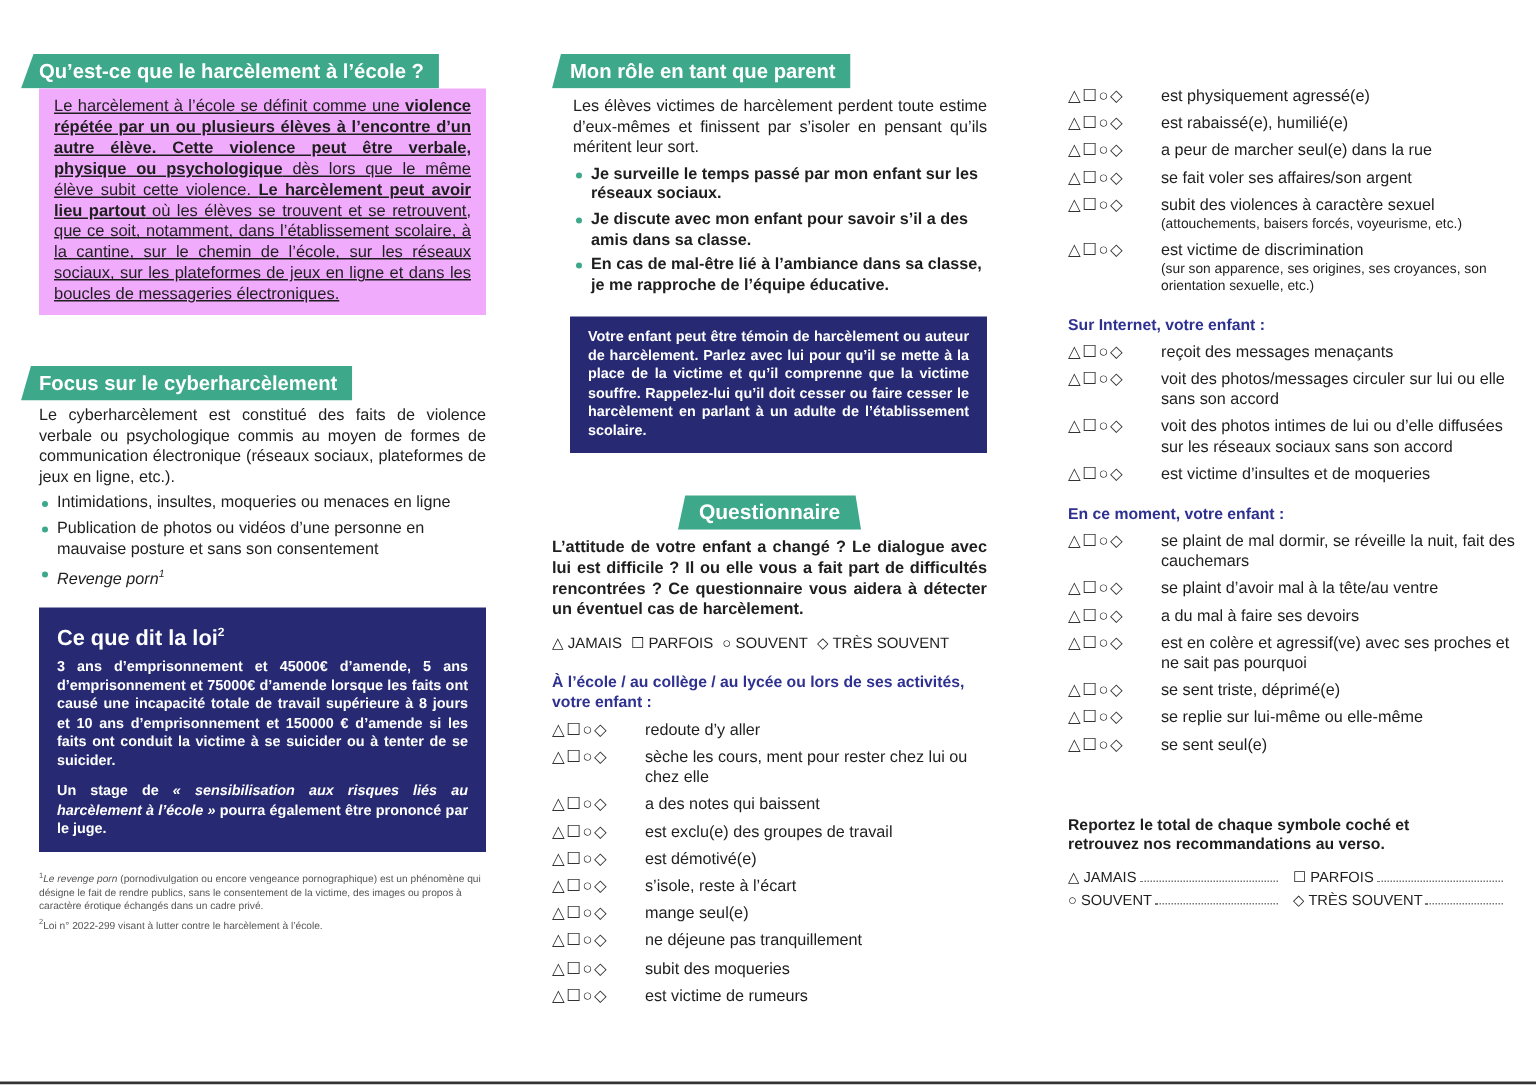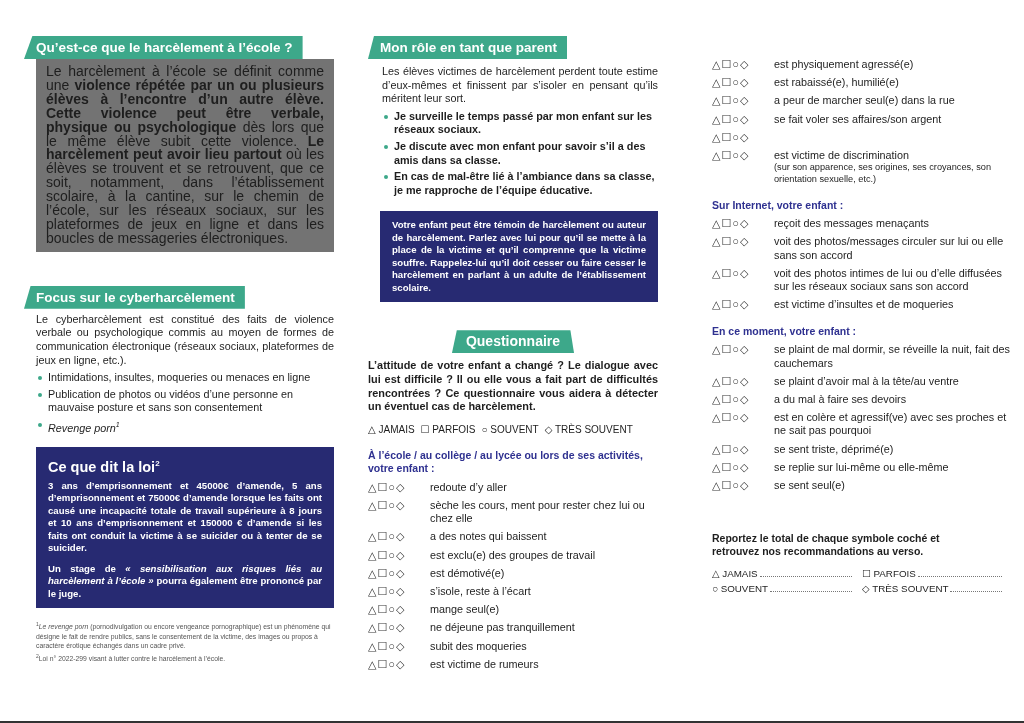--- a/index.html
+++ b/index.html
@@ -1,30 +1,30 @@
 <!DOCTYPE html>
 <html><head>
 <meta charset="utf-8">
 <style>
   * { box-sizing: border-box; margin: 0; padding: 0; }
   html, body { width: 1024px; height: 723px; overflow: hidden; background: #ffffff; }
   body { font-family: "Liberation Sans", "DejaVu Sans", sans-serif; color: #1e1e1e; position: relative; }
   .col { position: absolute; top: 0; }
-  .col1 { left: 24px; width: 310px; }
+  .col1 { left: 14px; width: 310px; }
   .col2 { left: 368px; width: 290px; }
   .col3 { left: 712px; width: 300px; }
 
   .tag {
     display: inline-block; position: relative; color: #fff; font-weight: bold;
     background: #3da88a; padding: 3px 10px 3px 12px; font-size: 13.5px; line-height: 17px;
     clip-path: polygon(3% 0, 100% 0, 100% 100%, 0 100%);
   }
   .tag.tr { clip-path: polygon(4% 0, 97% 0, 100% 100%, 0 100%); }
 
-  .yellow { background: #737373; margin-left: 12px; padding: 6px 10px 6px 10px; font-size: 14px; line-height: 13.9px; text-align: justify; }
+  .yellow { background: #f0abfc; margin-left: 12px; padding: 6px 10px 6px 10px; font-size: 11px; line-height: 13.9px; text-align: justify; text-decoration: underline; }
   .yellow b { font-weight: bold; }
 
   .text { font-size: 10.8px; line-height: 13.6px; text-align: justify; }
   .ul { list-style: none; margin-top: 4px; }
   .ul li { position: relative; padding-left: 12px; font-size: 10.8px; line-height: 13.6px; margin-bottom: 3px; }
   .ul li::before { content: ""; position: absolute; left: 2px; top: 5px; width: 4px; height: 4px; border-radius: 50%; background: #3da88a; }
   .ul li i sup { font-size: 7px; }
 
   .navy { background: #272a72; color: #fff; padding: 8px 12px; }
   .navy h3 { font-size: 14.5px; line-height: 18px; font-weight: bold; margin-bottom: 4px; }
@@ -169,20 +169,21 @@
       <div class="qi">
         <span class="sym"><span>△</span><span>☐</span><span>○</span><span>◇</span></span>
         <span class="qt"><span>a peur de marcher seul(e) dans la rue</span></span>
       </div>
       <div class="qi">
         <span class="sym"><span>△</span><span>☐</span><span>○</span><span>◇</span></span>
         <span class="qt"><span>se fait voler ses affaires/son argent</span></span>
       </div>
       <div class="qi">
         <span class="sym"><span>△</span><span>☐</span><span>○</span><span>◇</span></span>
+        <span class="qt"><span>subit des violences à caractère sexuel</span><small>(attouchements, baisers forcés, voyeurisme, etc.)</small></span>
       </div>
       <div class="qi">
         <span class="sym"><span>△</span><span>☐</span><span>○</span><span>◇</span></span>
         <span class="qt"><span>est victime de discrimination</span><small>(sur son apparence, ses origines, ses croyances, son orientation sexuelle, etc.)</small></span>
       </div>
     </div>
   <div class="sub" style="margin-top:14px; margin-bottom:5px;">Sur Internet, votre enfant :</div>
   <div id="internet">
       <div class="qi">
         <span class="sym"><span>△</span><span>☐</span><span>○</span><span>◇</span></span>

